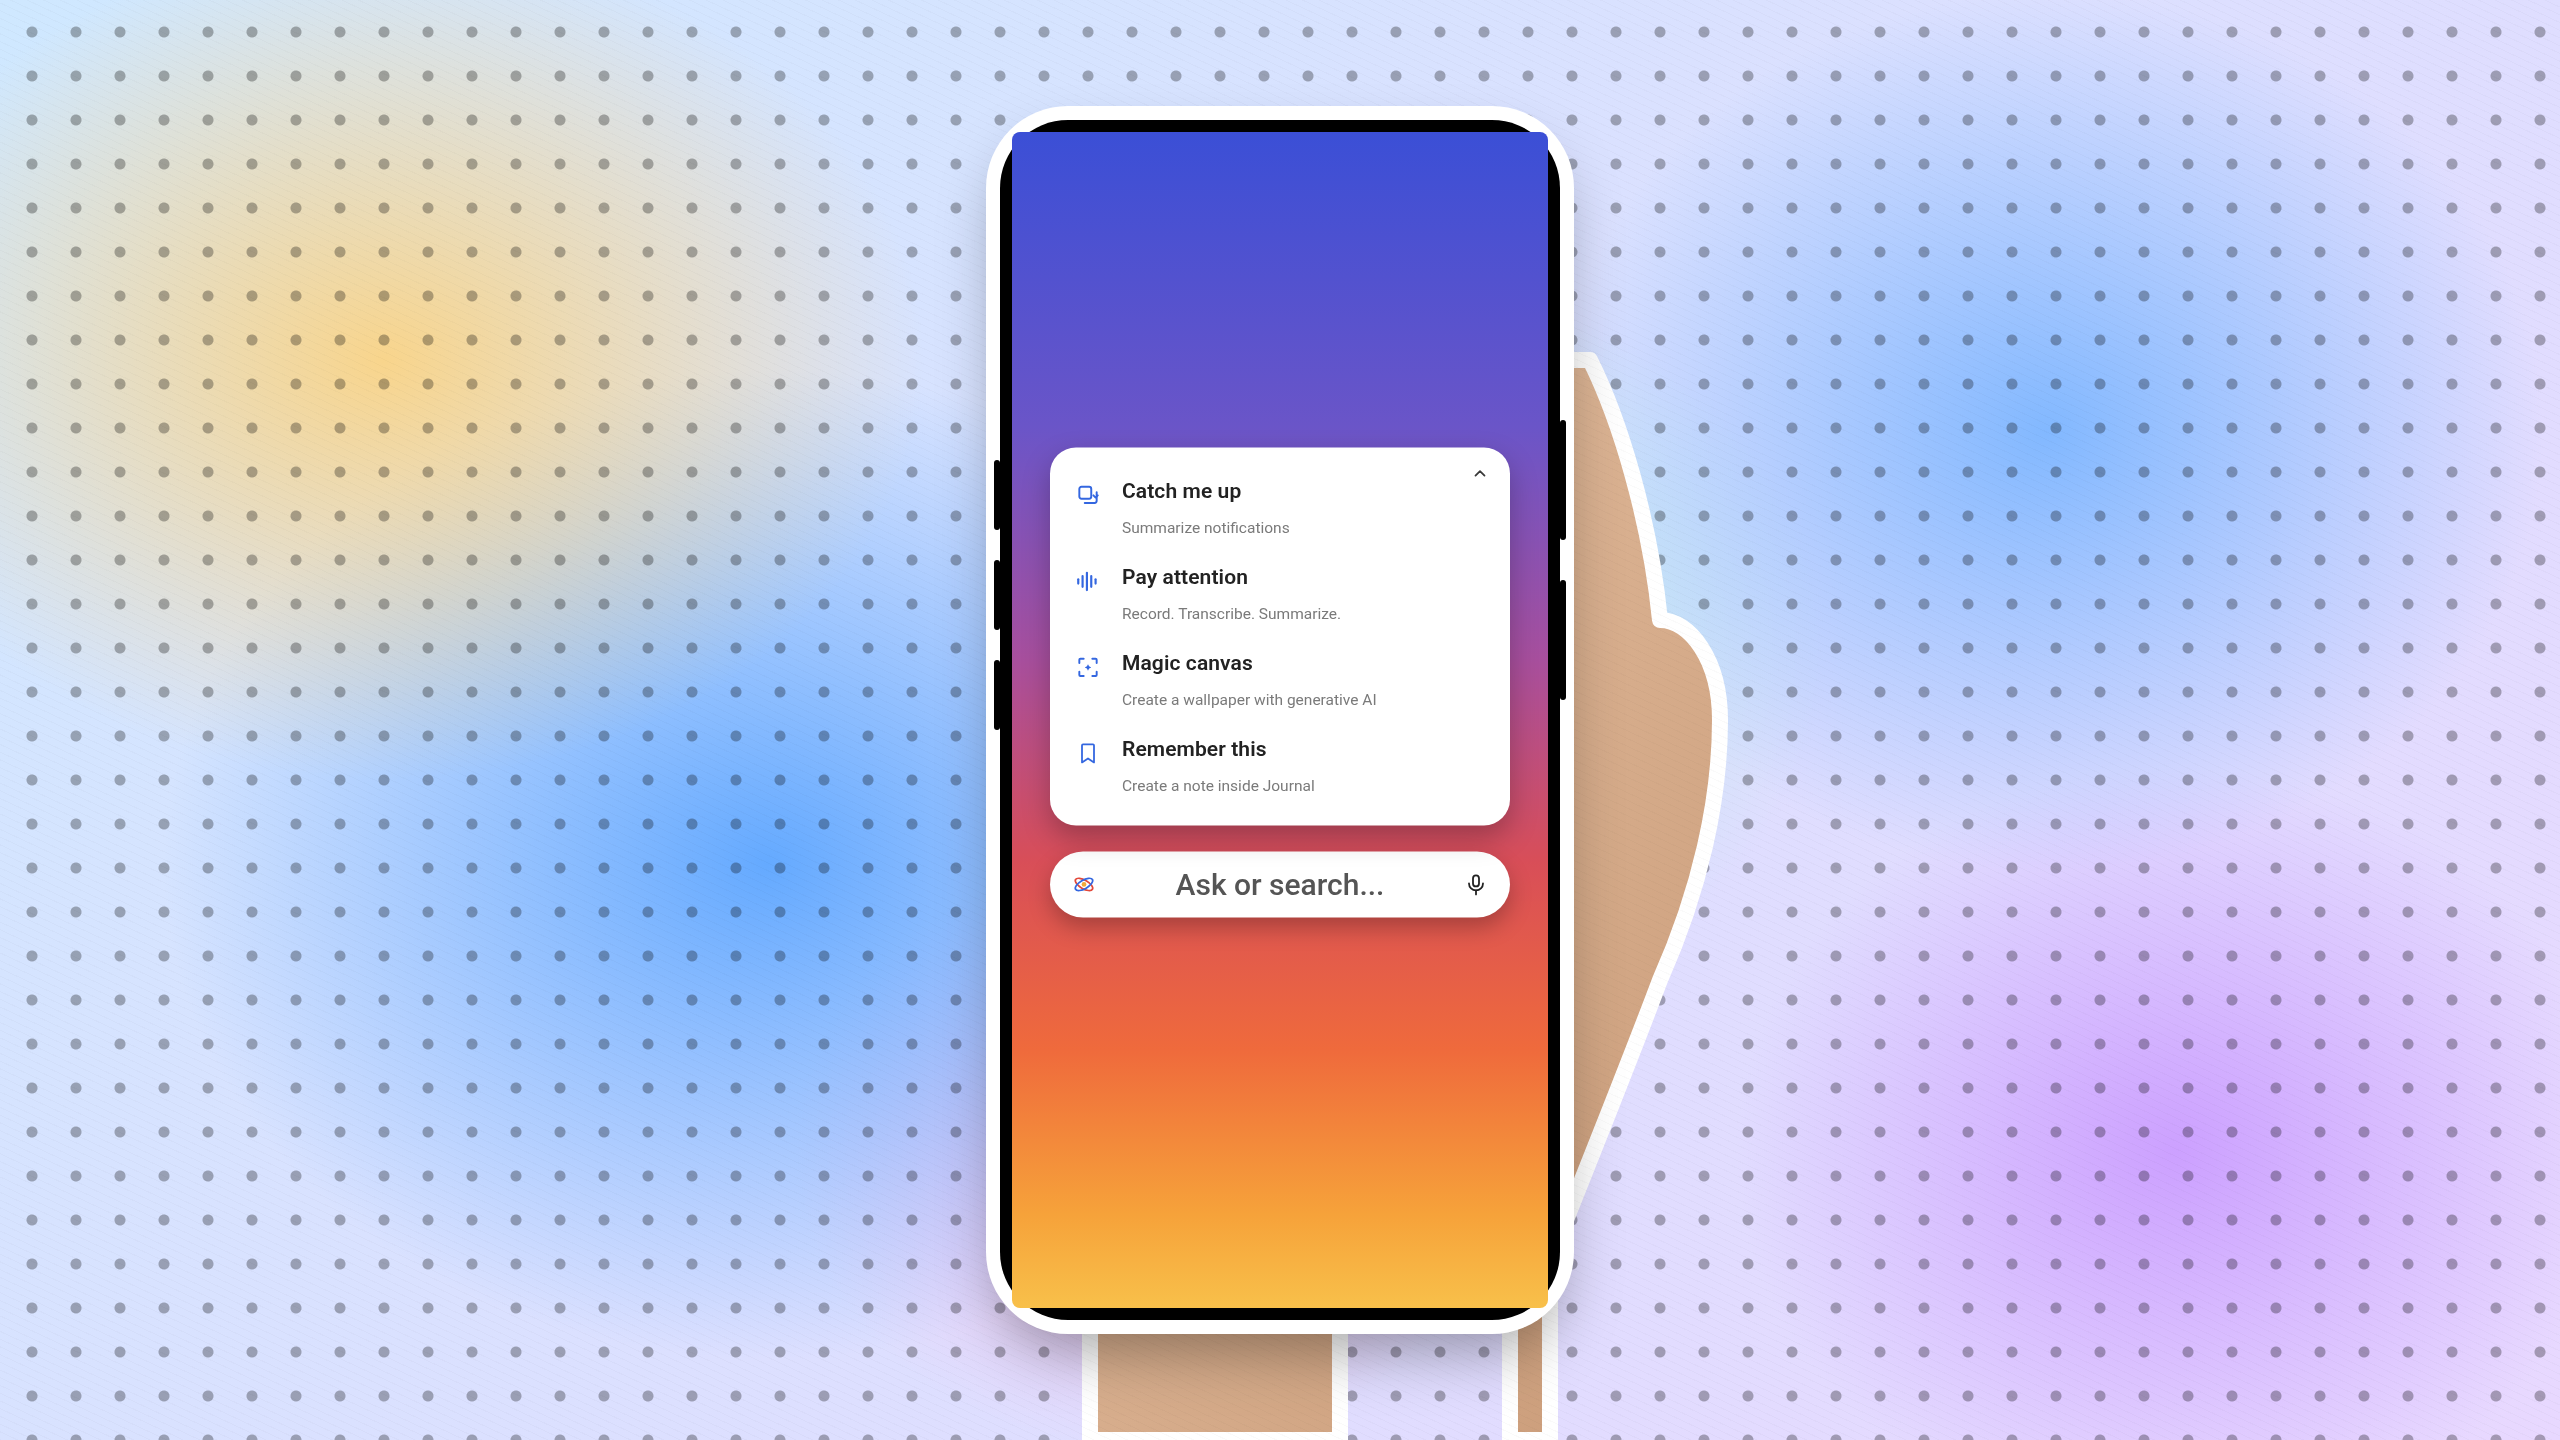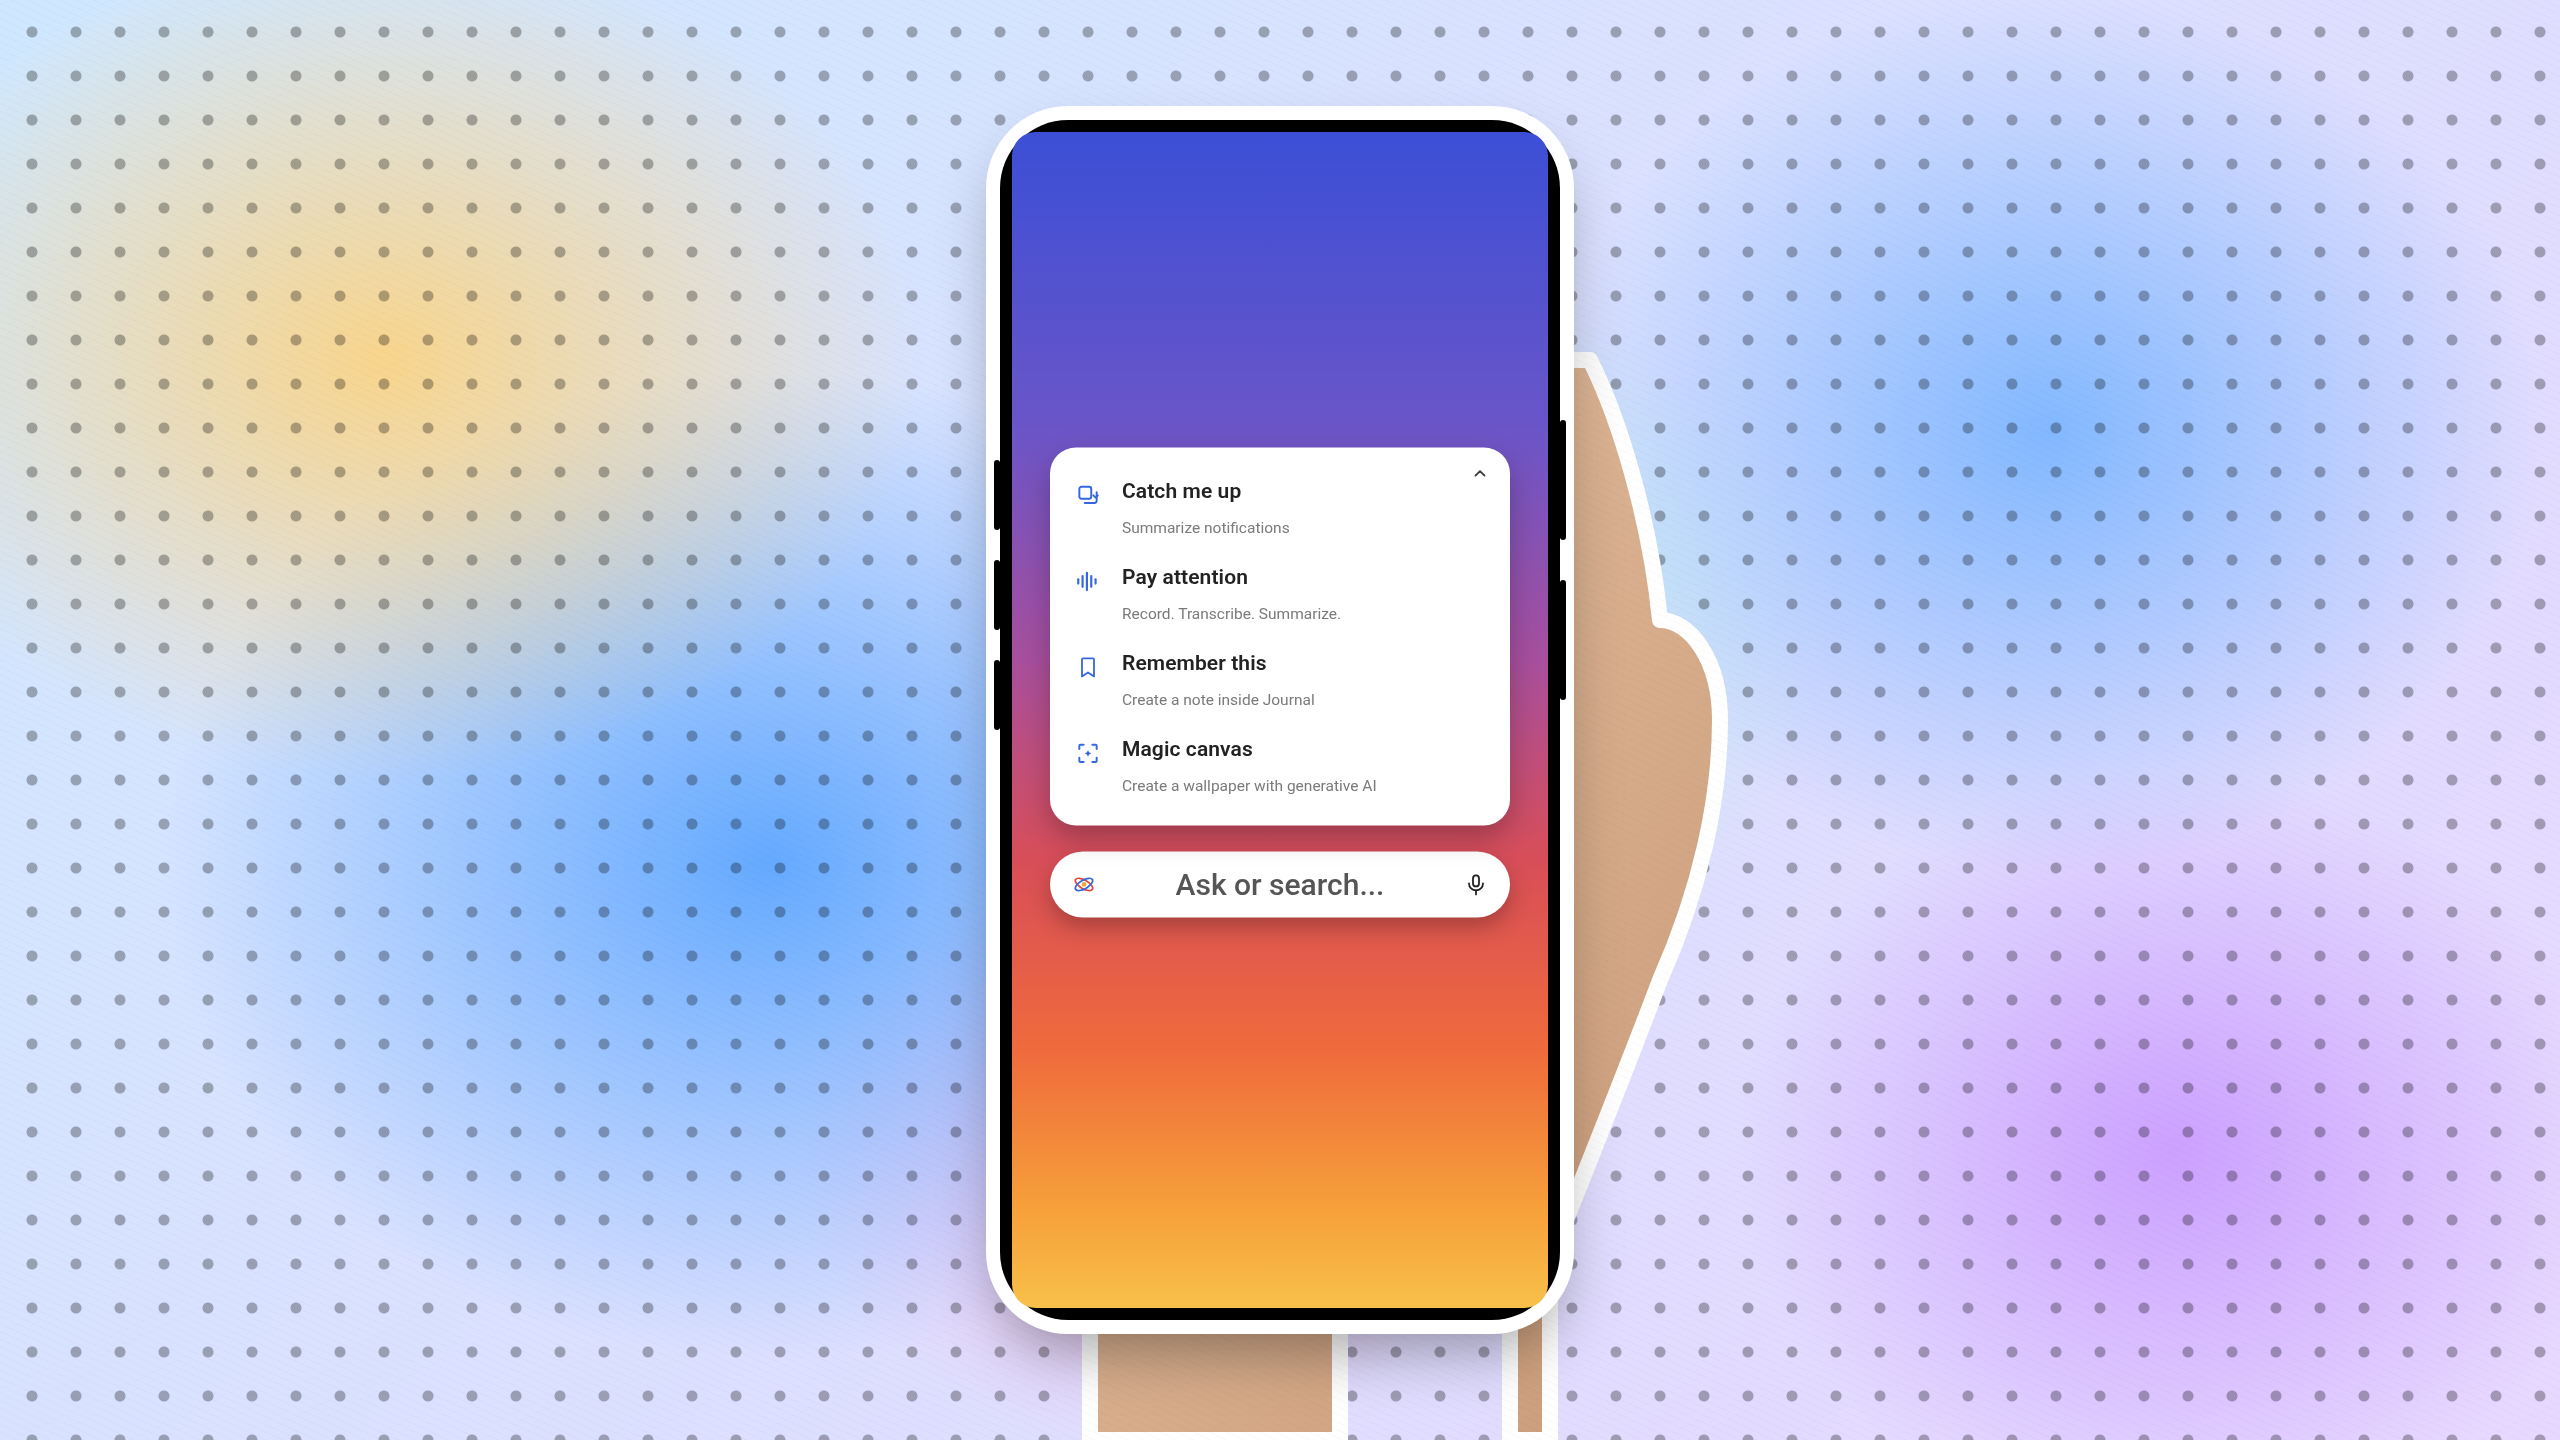--- a/index.html
+++ b/index.html
@@ -60,21 +60,21 @@
     box-shadow: 0 160px 0 #000;
   }
   .phone::before{
     content:""; position:absolute; left:-6px; top:340px; width:6px; height:70px;
     background:#000; border-radius:3px;
     box-shadow: 0 100px 0 #000, 0 200px 0 #000;
   }
 
   .screen {
     position:absolute; inset:12px;
-    border-radius: 24px;
+    border-radius: 8px;
     overflow:hidden;
     background: linear-gradient(180deg,
       #3b4fd6 0%,
       #6a55c8 25%,
       #a84f9d 45%,
       #d84e58 62%,
       #ef6a3c 78%,
       #f6a23a 92%,
       #f8c04a 100%);
   }
@@ -211,43 +211,43 @@
               </svg>
             </span>
             <div class="txt">
               <div class="title">Pay attention</div>
               <div class="sub">Record. Transcribe. Summarize.</div>
             </div>
           </div>
 
           <div class="row">
             <span class="icon">
-              <svg width="24" height="24" viewBox="0 0 24 24" fill="none" stroke="currentColor" stroke-width="1.8" stroke-linecap="round" stroke-linejoin="round">
-                <path d="M7 3h10a1 1 0 0 1 1 1v17l-6-4-6 4V4a1 1 0 0 1 1-1z"></path>
-              </svg>
-            </span>
-            <div class="txt">
-              <div class="title">Remember this</div>
-              <div class="sub">Create a note inside Journal</div>
-            </div>
-          </div>
-
-          <div class="row">
-            <span class="icon">
               <svg width="26" height="26" viewBox="0 0 24 24" fill="none" stroke="currentColor" stroke-width="1.8" stroke-linecap="round" stroke-linejoin="round">
                 <path d="M4 8V5a1 1 0 0 1 1-1h3"></path>
                 <path d="M20 8V5a1 1 0 0 0-1-1h-3"></path>
                 <path d="M4 16v3a1 1 0 0 0 1 1h3"></path>
                 <path d="M20 16v3a1 1 0 0 1-1 1h-3"></path>
                 <path d="M12 9l1 2 2 1-2 1-1 2-1-2-2-1 2-1z" fill="currentColor" stroke="none"></path>
               </svg>
             </span>
             <div class="txt">
               <div class="title">Magic canvas</div>
               <div class="sub">Create a wallpaper with generative AI</div>
+            </div>
+          </div>
+
+          <div class="row">
+            <span class="icon">
+              <svg width="24" height="24" viewBox="0 0 24 24" fill="none" stroke="currentColor" stroke-width="1.8" stroke-linecap="round" stroke-linejoin="round">
+                <path d="M7 3h10a1 1 0 0 1 1 1v17l-6-4-6 4V4a1 1 0 0 1 1-1z"></path>
+              </svg>
+            </span>
+            <div class="txt">
+              <div class="title">Remember this</div>
+              <div class="sub">Create a note inside Journal</div>
             </div>
           </div>
         </div>
 
         <div class="search">
           <span class="sparkle">
             <svg width="26" height="26" viewBox="0 0 24 24" fill="none">
               <ellipse cx="12" cy="12" rx="9" ry="4" stroke="#e2493b" stroke-width="1.6" transform="rotate(30 12 12)"></ellipse>
               <ellipse cx="12" cy="12" rx="9" ry="4" stroke="#3467e0" stroke-width="1.6" transform="rotate(-30 12 12)"></ellipse>
               <circle cx="12" cy="12" r="2.2" fill="#f2a93b"></circle>

